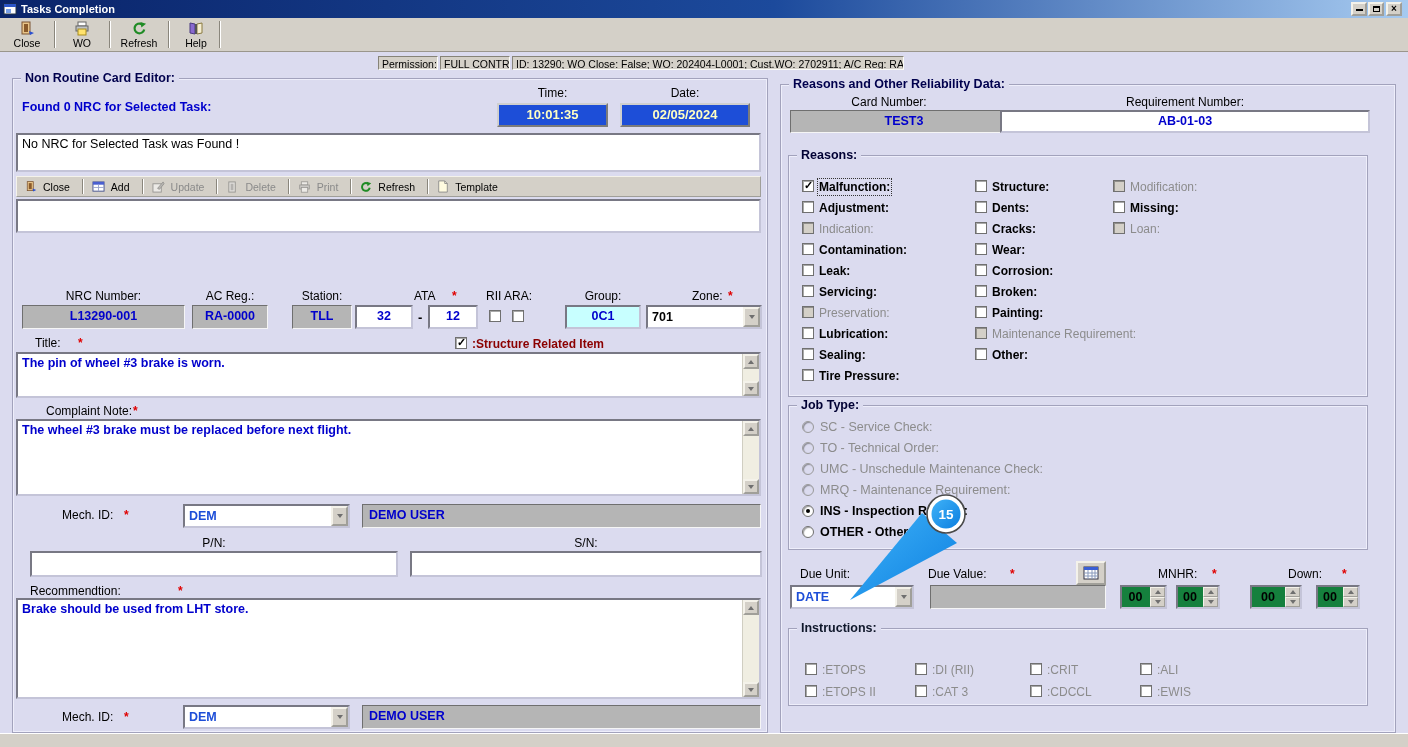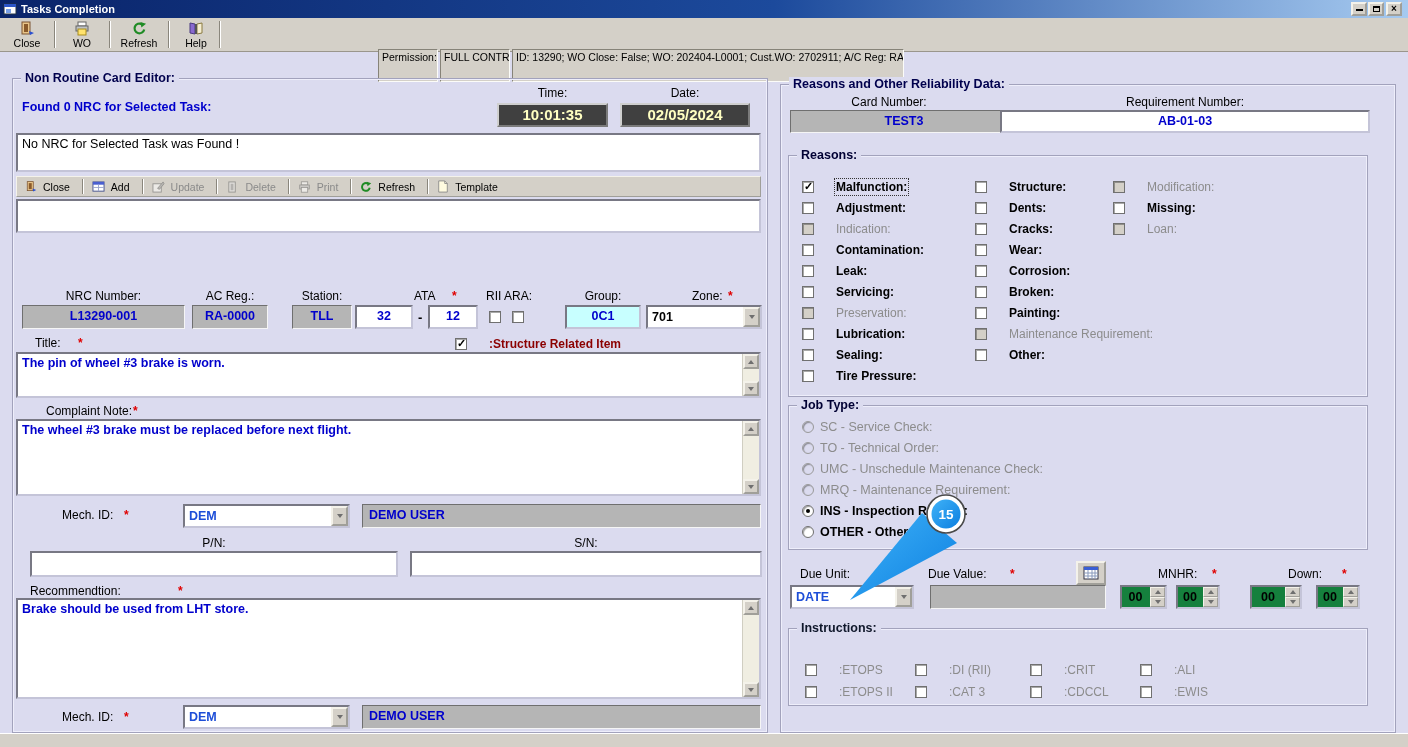--- a/index.html
+++ b/index.html
@@ -17,40 +17,40 @@
     border:2px outset #f4f2ea; display:flex; align-items:center; justify-content:center;
     font-size:10px; font-weight:bold; line-height:1; }
   .glyph-min { width:7px; height:7px; border-bottom:2px solid #000; margin-top:-3px; }
   .glyph-restore { width:7px; height:6px; border:1px solid #000; border-top:2px solid #000; }
   
   .toolbar { position:absolute; left:0; top:18px; width:1408px; height:34px; background:#d4d0c8;
     border-bottom:1px solid #9a968c; }
   .tb-big { position:absolute; top:2px; width:50px; height:30px; display:flex; flex-direction:column;
     align-items:center; justify-content:center; gap:1px; font-size:10.5px; background:#d4d0c8; }
   .tb-sep { position:absolute; top:3px; width:0; height:27px; border-left:1px solid #8a867c; border-right:1px solid #fff; }
-  .permbox { position:absolute; top:31px; height:33px; background:#d4d0c8; border:1px solid #868378;
+  .permbox { position:absolute; top:38px; height:14px; background:#d4d0c8; border:1px solid #868378;
     border-bottom-color:#fcfcf8; border-right-color:#fcfcf8; font-size:10.5px; line-height:14px;
     padding:0 3px; white-space:nowrap; overflow:hidden; }
   
   .fs { position:absolute; border:1px solid #a2a2bc; box-shadow:inset 0 0 0 1px #eeeefb; }
   .fs-legend { position:absolute; top:-8px; left:8px; background:#dbdbef; padding:0 4px;
     font-weight:bold; font-size:12.5px; color:#00004d; white-space:nowrap; }
   
   .lbl { position:absolute; font-size:12px; color:#000; white-space:nowrap; }
   .lbl-c { text-align:center; }
   .ast { position:absolute; color:#e00000; font-weight:bold; font-size:12px; }
   .grayfield { position:absolute; background:#b5b5b5; border:1px solid #6f6f6f;
     border-bottom-color:#f5f5f5; border-right-color:#f5f5f5;
     color:#0000cc; font-weight:bold; font-size:12.5px; text-align:center; }
   .whitefield { position:absolute; background:#fff; border:2px inset #c4c4d8;
     color:#0000cc; font-weight:bold; font-size:12.5px; text-align:center; }
   .cyanfield { position:absolute; background:#c8ffff; border:2px inset #c4c4d8;
     color:#0000cc; font-weight:bold; font-size:12.5px; text-align:center; }
-  .graybtn { position:absolute; background:#404040; border:2px outset #cfcfcf;
-    color:#ffffc2; font-weight:bold; font-size:15px; text-align:center; }
+  .graybtn { position:absolute; background:#1d4ed8; border:2px outset #cfcfcf;
+    color:#ffffc2; font-weight:bold; font-size:13px; text-align:center; }
   .txtarea { position:absolute; background:#fff; border:2px inset #c4c4d8;
     color:#0000cc; font-weight:bold; font-size:12.5px; padding:2px 20px 2px 4px; overflow:hidden; }
   .txtarea.black { color:#000; font-weight:normal; padding-right:4px; }
   
   .vscroll { position:absolute; top:0; right:0; width:17px; height:100%;
     background:#f0eee2; border-left:1px solid #d0cec2; display:flex; flex-direction:column; justify-content:space-between; }
   .sbtn { width:100%; height:15px; background:#d4d0c8; border:2px outset #f4f2ea;
     display:flex; align-items:center; justify-content:center; }
   .tri-up { width:0; height:0; border-left:3px solid transparent; border-right:3px solid transparent; border-bottom:4px solid #6f6f6f; }
   .tri-dn { width:0; height:0; border-left:3px solid transparent; border-right:3px solid transparent; border-top:4px solid #6f6f6f; }
@@ -62,21 +62,21 @@
   .ddbtn { position:absolute; right:0; top:0; bottom:0; width:17px; background:#d4d0c8;
     border:2px outset #f4f2ea; display:flex; align-items:center; justify-content:center; }
   
   .toolbar2 { position:absolute; background:#d4d0c8; border:1px outset #f4f2ea;
     display:flex; align-items:center; padding:0 4px; gap:2px; }
   .tbtn { display:flex; align-items:center; gap:6px; font-size:10.5px; padding:1px 8px 1px 4px; height:17px; }
   .tbtn.dis { color:#8a8a8a; }
   .tbtn.dis svg { filter:grayscale(1) opacity(.55); }
   .t2sep { width:0; height:15px; border-left:1px solid #8a867c; border-right:1px solid #fff; margin:0 2px; }
   
-  .cb { position:absolute; display:flex; align-items:center; gap:22px; height:14px; }
+  .cb { position:absolute; display:flex; align-items:flex-start; gap:5px; height:14px; }
   .cb .box { width:12px; height:12px; background:#fff; border:1px solid #707070;
     box-shadow:inset 1px 1px 0 rgba(64,64,64,.45); position:relative; flex:0 0 auto; }
   .cb .box.checked::after { content:"✓"; position:absolute; left:1px; top:-2px;
     font-size:11px; font-weight:bold; color:#000; }
   .cb .cl { font-size:12px; font-weight:bold; white-space:nowrap; }
   .cb .cl.focus { outline:1px dotted #333; outline-offset:1px; }
   .cb.dis .box { background:#d4d0c8; }
   .cb.dis .cl { color:#8c8c8c; font-weight:normal; }
   .rb { position:absolute; display:flex; align-items:center; gap:6px; height:14px; }
   .rb .cir { width:12px; height:12px; border-radius:50%; background:#fff; border:1px solid #707070;

